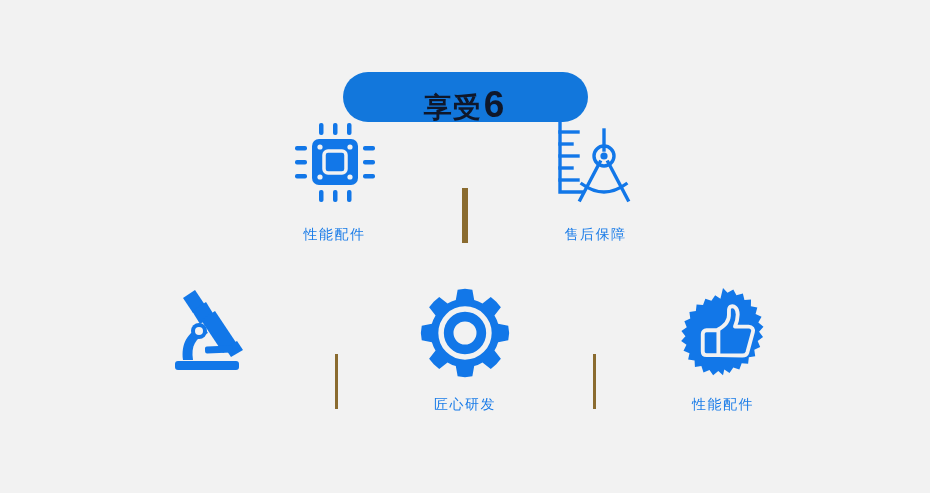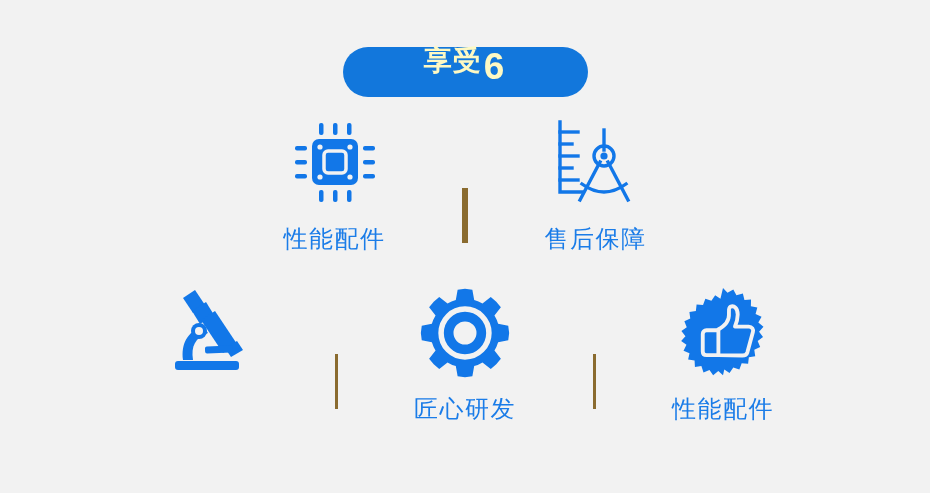--- a/index.html
+++ b/index.html
@@ -26,30 +26,31 @@
   .banner-wrap {
     position: absolute;
     left: 0;
     top: 47px;
     width: 930px;
     display: flex;
     justify-content: center;
   }
   .banner {
     display: inline-flex;
-    align-items: flex-start;
+    align-items: flex-end;
     justify-content: center;
     height: 50px;
     min-width: 245px;
     padding: 0 26px;
     box-sizing: border-box;
     background: #1277dc;
     border-radius: 25px;
-    color: #fef9c3;
+    color: #0f172a;
     white-space: nowrap;
+    margin-top: 25px;
   }
   .banner .t-a,
   .banner .t-b {
     font-size: 28px;
     font-weight: 700;
     letter-spacing: 1px;
     line-height: 1;
   }
   .banner .t-num {
     font-size: 37px;
@@ -82,21 +83,21 @@
     position: relative;
   }
   .icon-box {
     height: 102px;
     display: flex;
     align-items: center;
     justify-content: center;
   }
   .cell-label {
     margin-top: 13px;
-    font-size: 24px;
+    font-size: 14px;
     color: #1a7ce8;
     letter-spacing: 1.5px;
     line-height: 1;
     white-space: nowrap;
   }
   .divider {
     width: 3px;
     height: 55px;
     background: #8a6b2f;
     align-self: flex-start;

